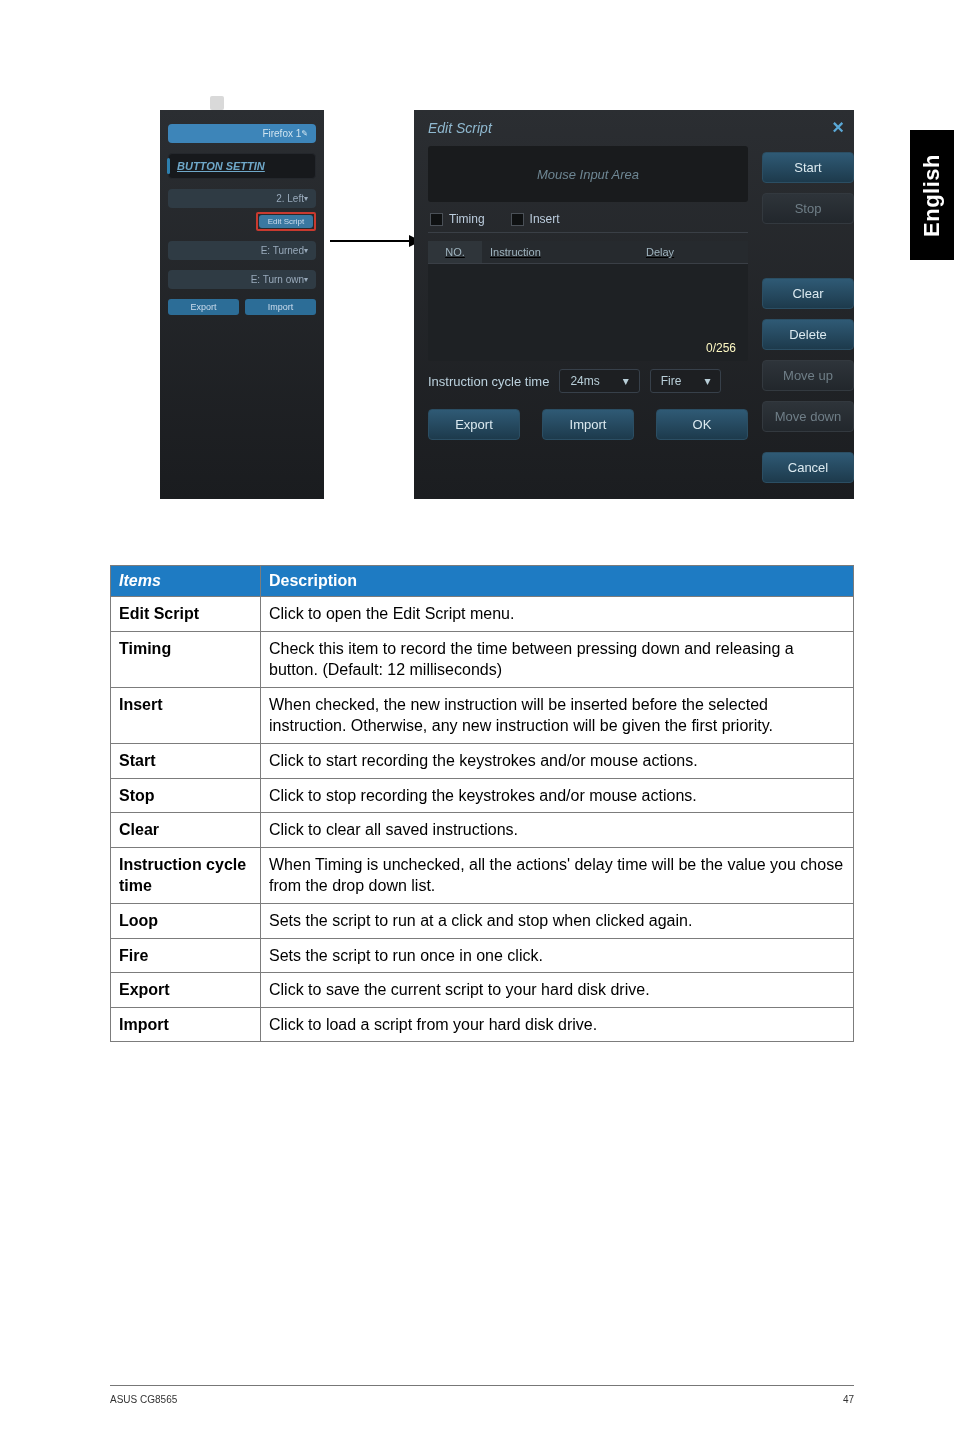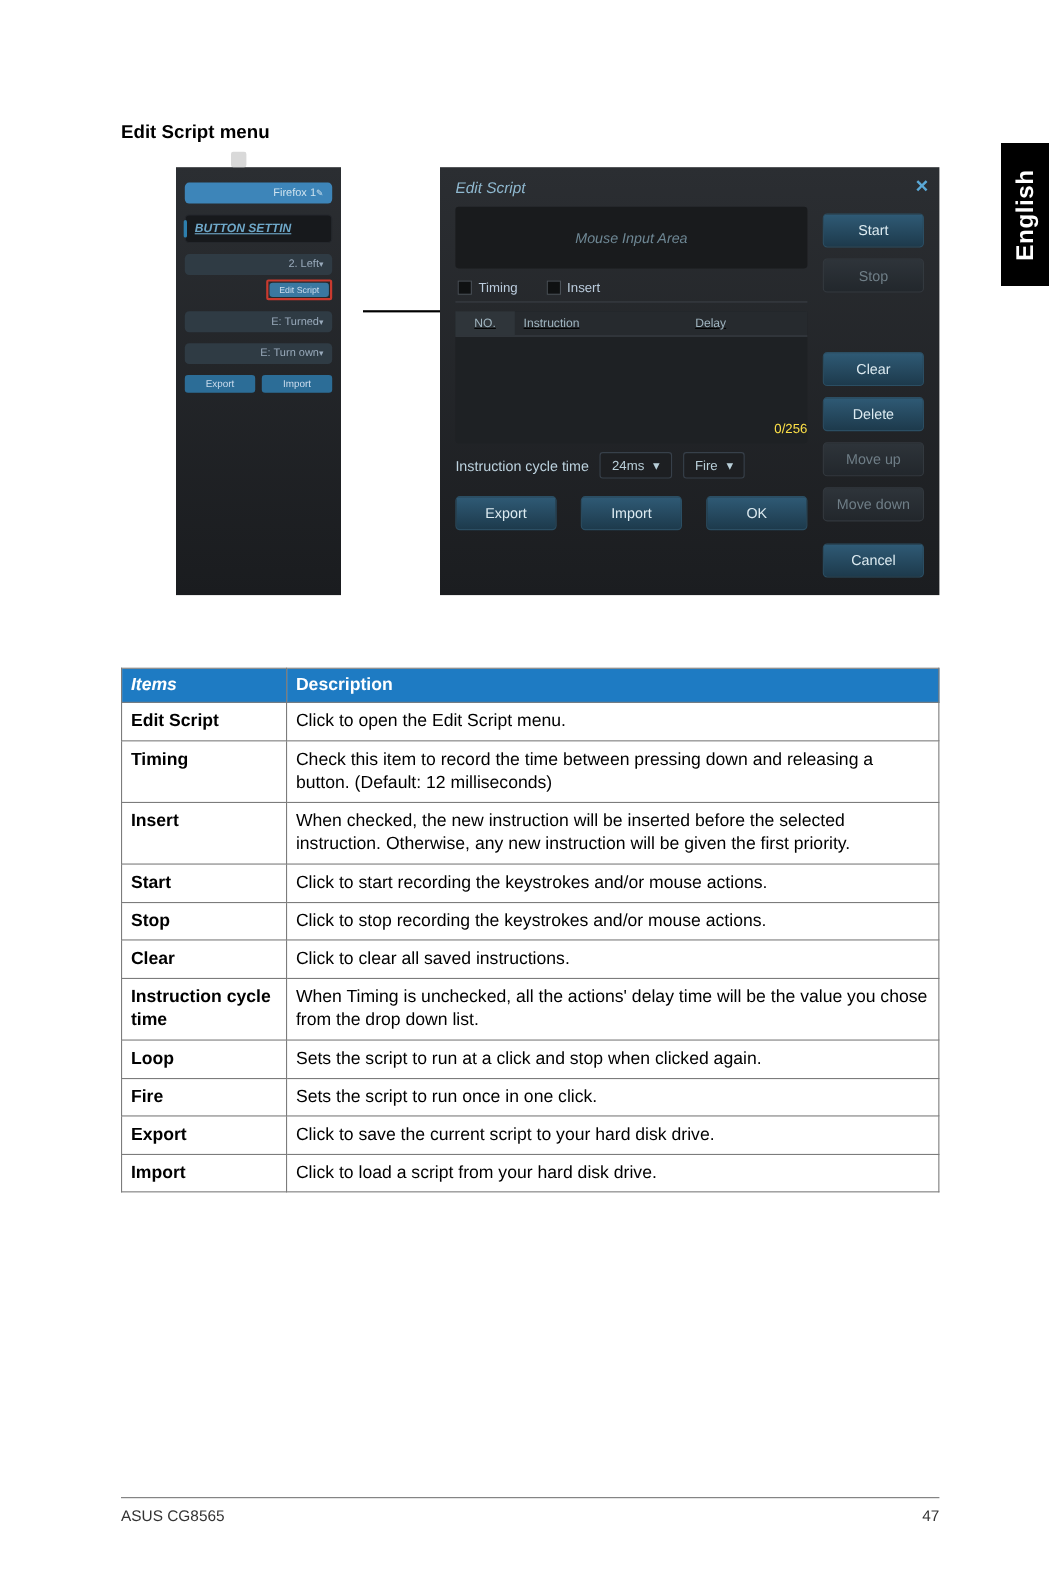--- a/index.html
+++ b/index.html
@@ -148,21 +148,21 @@
   }
   .ss-close {
     position: absolute;
     right: 10px; top: 6px;
     color: #5aa8d6;
     font-size: 20px;
     font-weight: bold;
   }
   .ss-body {
     display: flex;
-    padding: 10px 14px 16px 14px;
+    padding: 10px 0 16px 14px;
     gap: 14px;
   }
   .ss-main { flex: 1; display: flex; flex-direction: column; gap: 8px; }
   .ss-side { width: 92px; display: flex; flex-direction: column; gap: 10px; padding-top: 6px;}
   .mouse-area {
     background: #191b1d;
     border-radius: 3px;
     height: 56px;
     display: flex;
     align-items: center;
@@ -199,39 +199,39 @@
     color: #9fb4bf;
     background: #262a2e;
     border-bottom: 1px solid #3a3f46;
   }
   .tbl-head div { padding: 5px 8px; }
   .th-no { width: 54px; text-align: center; background: #2f353a;}
   .th-ins { flex: 1; }
   .th-del { width: 110px; }
   .counter {
     position: absolute;
-    right: 0; bottom: 6px;
-    color: #fde047;
+    right: 12px; bottom: 6px;
+    color: #fef9c3;
     font-size: 12px;
   }
   .cycle-row {
     display: flex;
     align-items: center;
     gap: 10px;
     font-size: 13px;
     color: #bcd2de;
   }
   .cycle-row .val-box, .cycle-row .sel-box {
     background: #1d1f22;
     border: 1px solid #37404a;
     border-radius: 3px;
     padding: 4px 10px;
     font-size: 12px;
     color: #b9cfd9;
-    display: flex; align-items: center; gap: 8px;
+    display: flex; align-items: center; gap: 23px;
   }
   .btm-row {
     display: flex;
     gap: 22px;
     margin-top: 8px;
   }
   .ui-btn {
     background: linear-gradient(#2f5a75,#1d3a4c);
     border: 1px solid #2b4e63;
     border-radius: 4px;
@@ -267,40 +267,39 @@
   table.desc td {
     border: 1px solid #7c7c7c;
     padding: 6px 8px;
     vertical-align: top;
     line-height: 1.35;
   }
   table.desc td:first-child { font-weight: bold; }
 
   .footer {
     position: absolute;
-    bottom: 52px;
+    bottom: 33px;
     left: 110px;
     right: 100px;
     border-top: 1px solid #777;
     padding-top: 8px;
     display: flex;
     justify-content: space-between;
-    font-size: 14px;
+    font-size: 10px;
     color: #333;
   }
 </style>
 </head>
 <body>
 
 <div class="side-tab">
   <span>English</span>
 </div>
 
 <div class="page">
-  <div class="heading">Edit Script menu</div>
 
   <div class="screenshot-wrap">
     <div class="ss-left">
       <div class="pill">
         <span>Firefox 1</span>
         <span class="caret">✎</span>
       </div>
       <div class="btn-setting">BUTTON SETTIN</div>
       <div class="pill dark">
         <span>2. Left</span>

